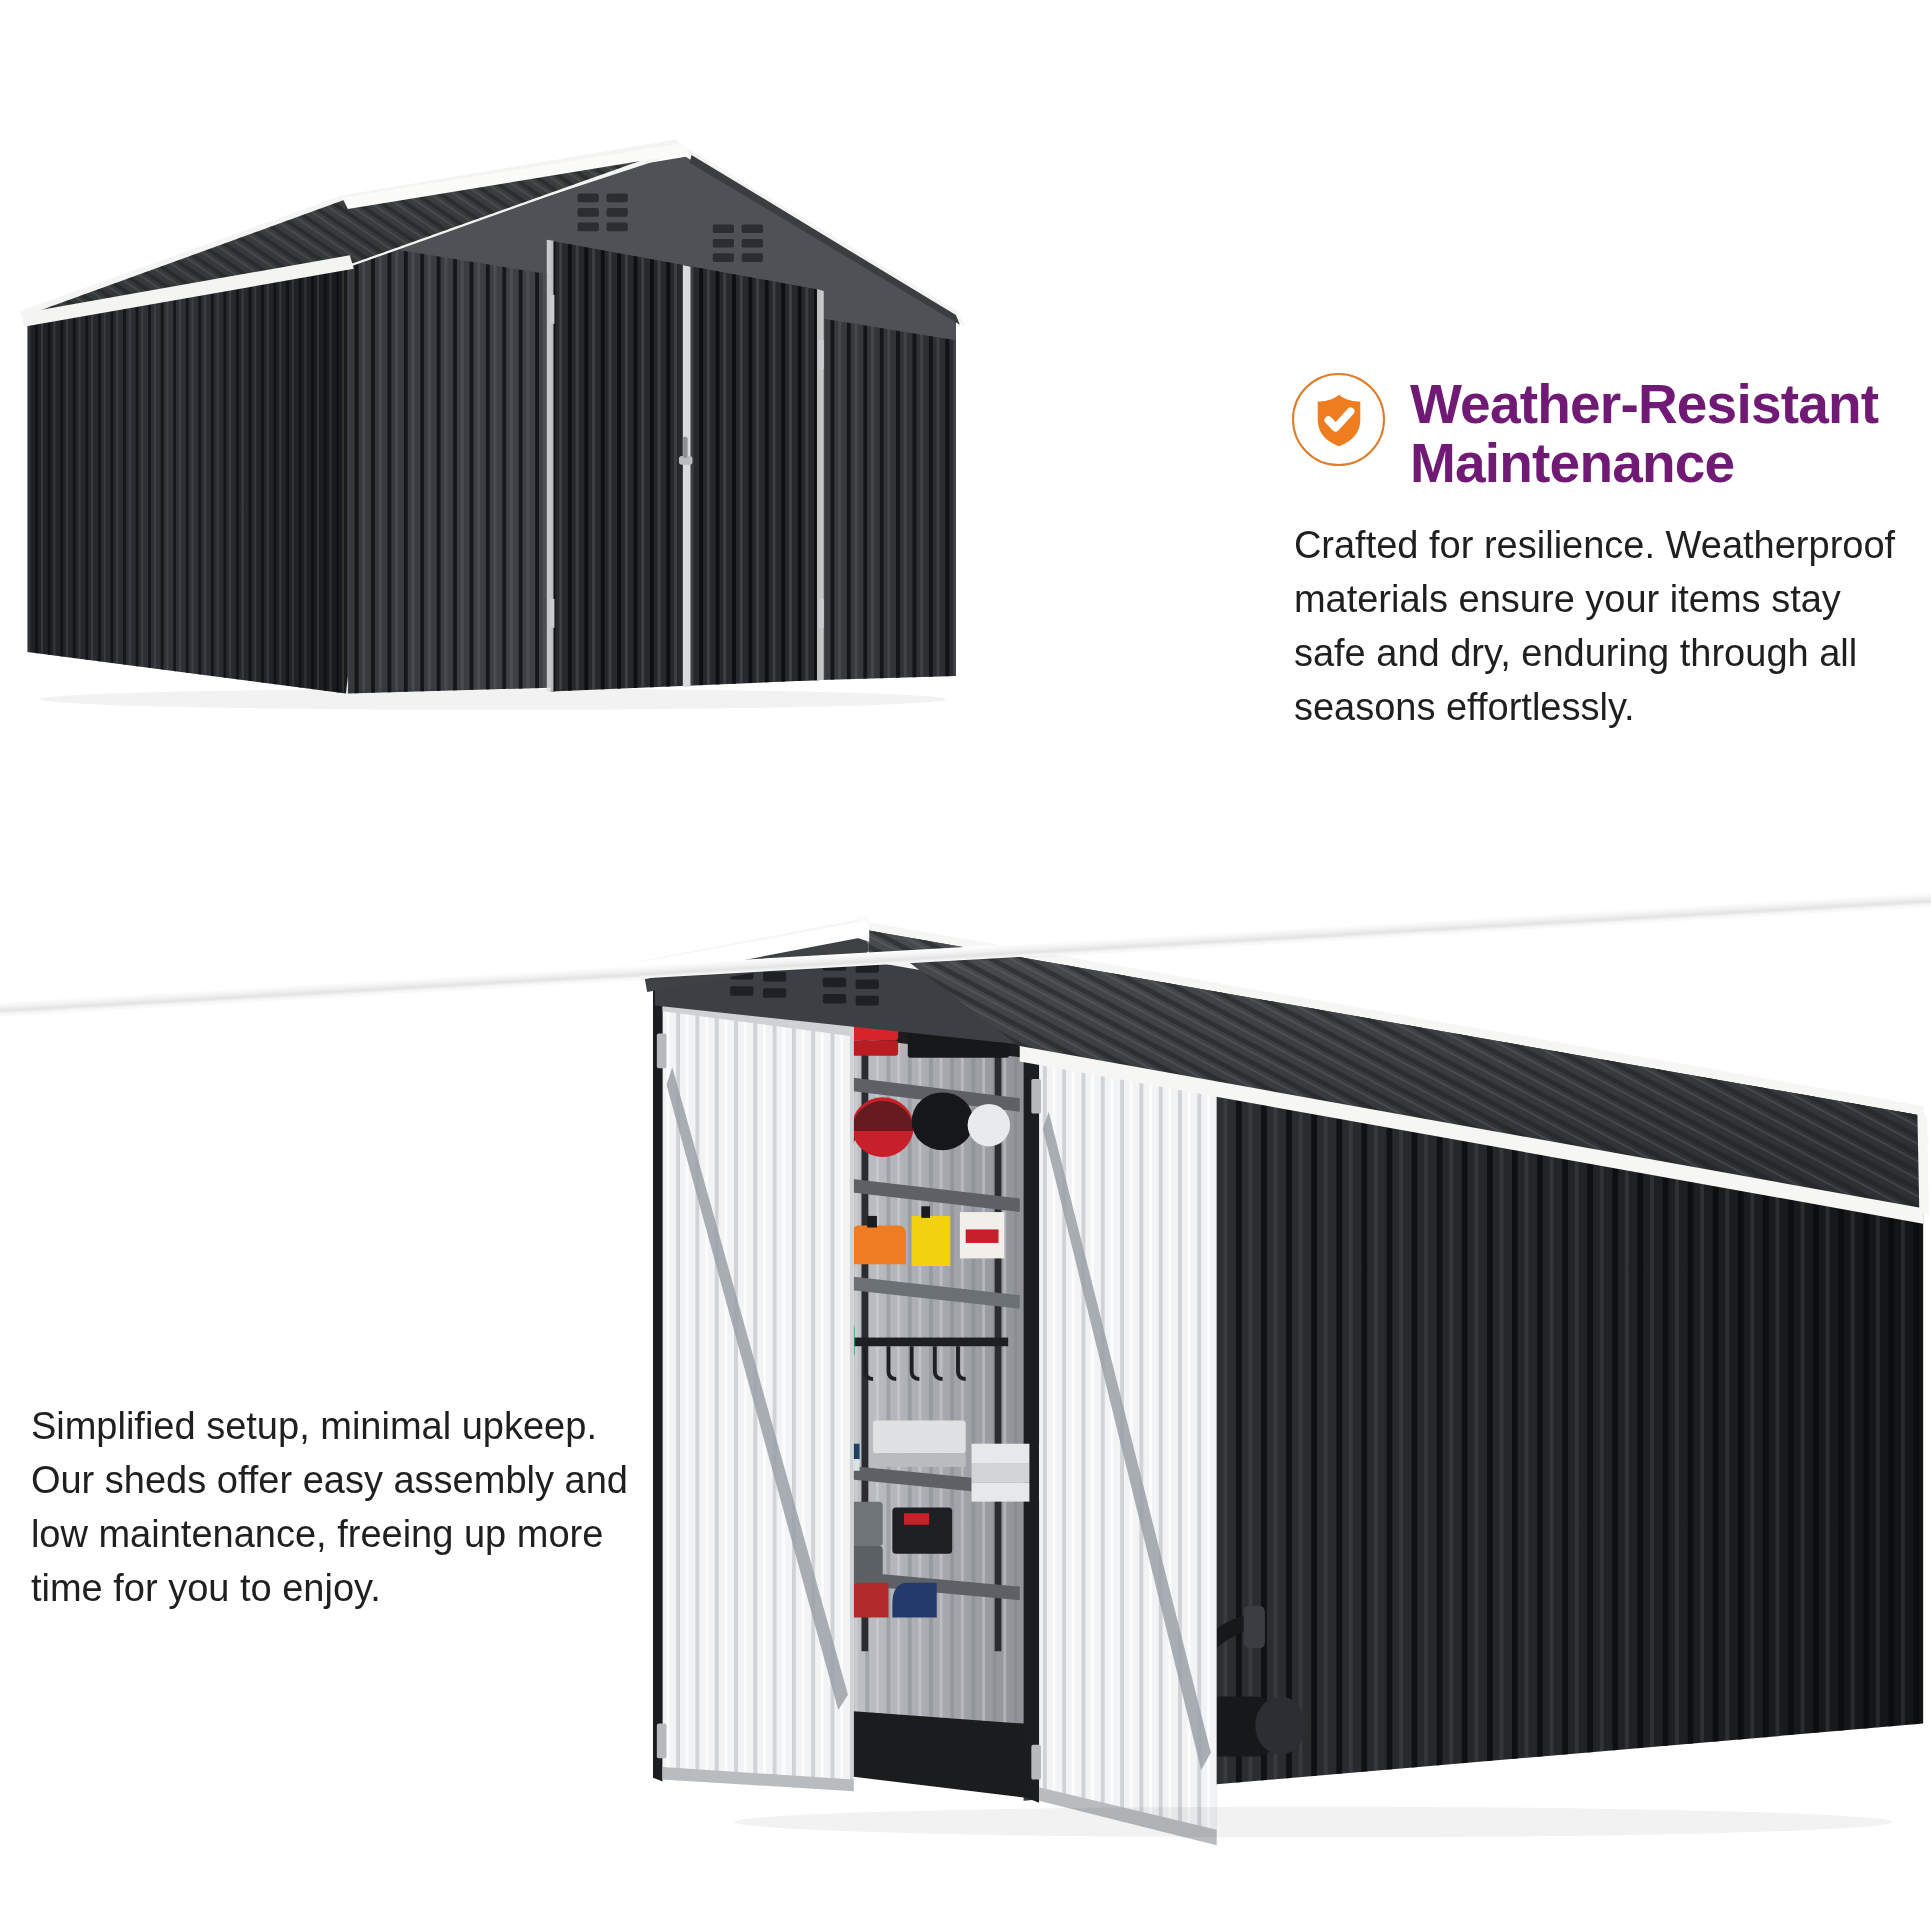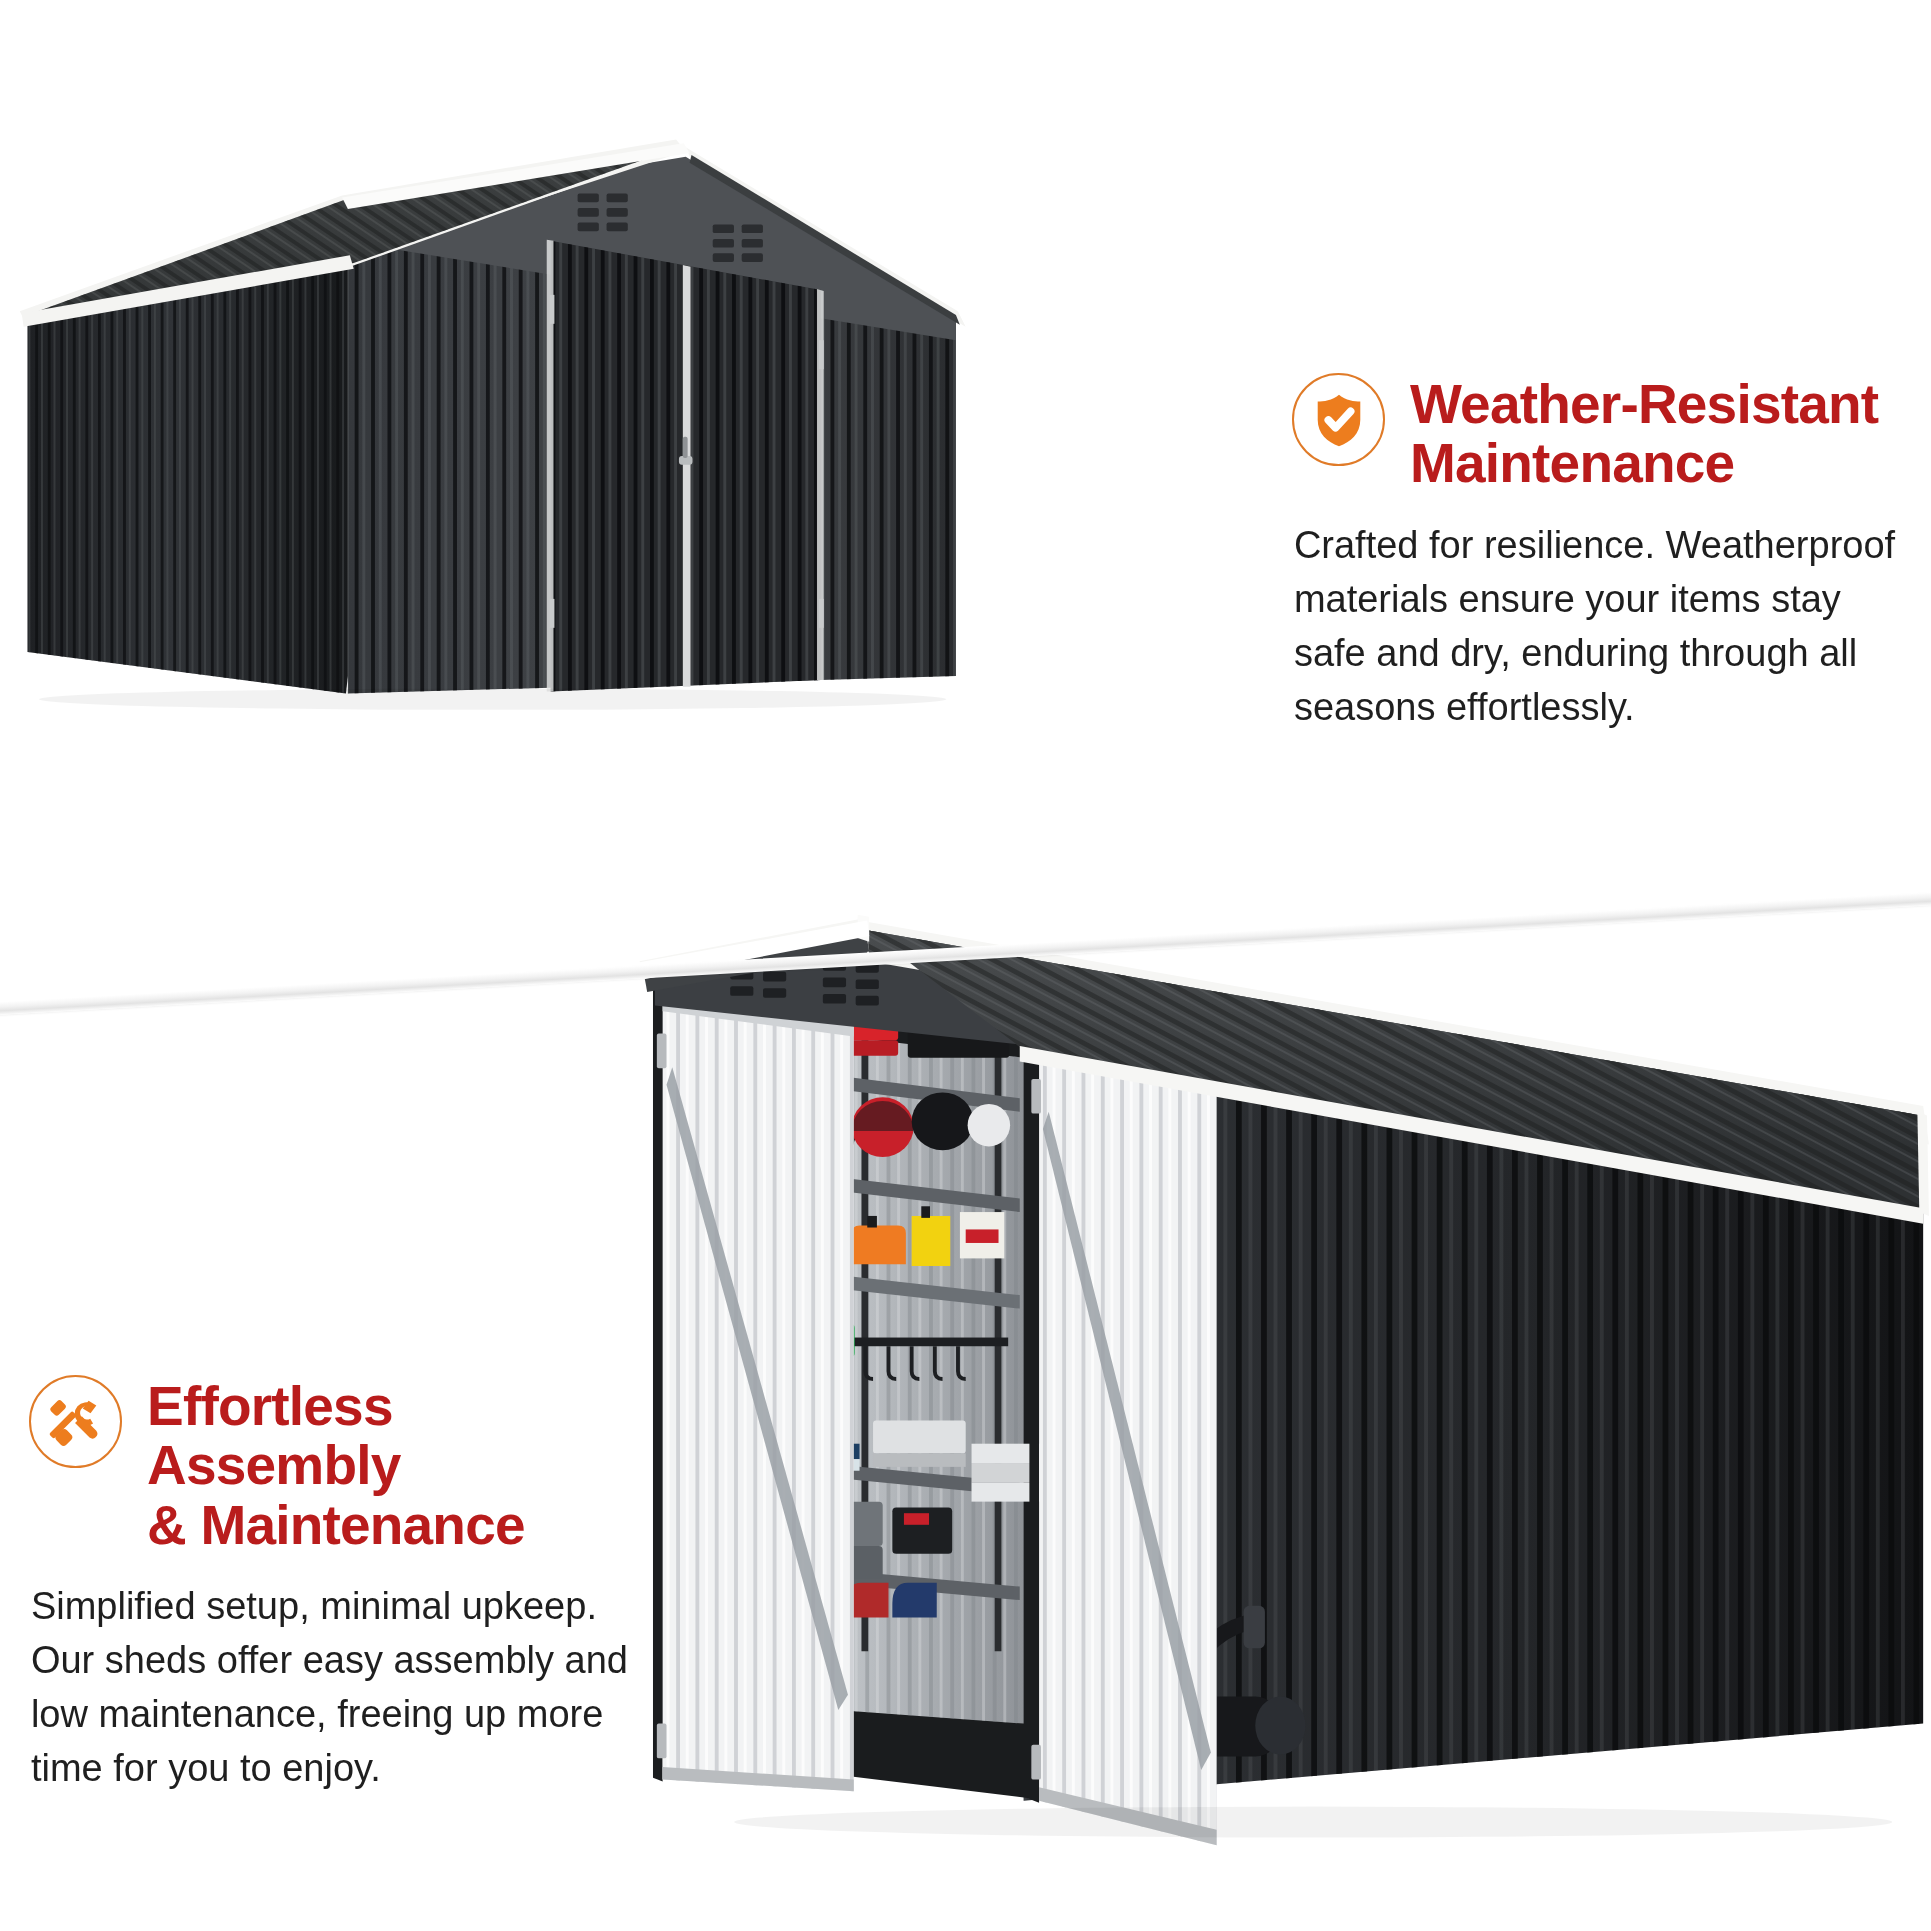--- a/index.html
+++ b/index.html
@@ -37,21 +37,21 @@
     border-radius: 50%;
     border: 2.9px solid #E07B28;
     display: flex; align-items: center; justify-content: center;
     background: #fff;
   }
   .badge svg { display: block; }
   .headline {
     font-size: 55px;
     line-height: 1.08;
     font-weight: bold;
-    color: #b91c1c;
+    color: #701a75;
     letter-spacing: -0.8px;
     padding-top: 1.9px;
   }
   .body-copy {
     font-size: 38px;
     line-height: 1.42;
     color: #1f1f1f;
     margin-top: 25px;
   }
 
@@ -379,40 +379,17 @@
       </div>
       <div class="headline">
         <span>Weather-Resistant</span><br>
         <span>Maintenance</span>
       </div>
     </div>
     <p class="body-copy">Crafted for resilience. Weatherproof materials ensure your items stay safe and dry, enduring through all seasons effortlessly.</p>
   </div>
 
   <div class="feature" id="feature-assembly">
-    <div class="feature-head">
-      <div class="badge">
-        <svg width="60" height="60" viewBox="0 0 62 62" aria-hidden="true">
-
-          <g fill="#ED7D1E">
-            <rect x="7" y="9" width="11" height="15" rx="3" transform="rotate(45 12.5 16.5)"></rect>
-            <rect x="14" y="17" width="7" height="34" rx="2" transform="rotate(45 17.5 34)"></rect>
-          </g>
-
-          <g fill="#ED7D1E">
-            <rect x="11" y="40" width="15" height="14" rx="4" transform="rotate(-45 18.5 47)"></rect>
-          </g>
-
-          <path d="M46 12 a12 12 0 1 0 5 19 l-4 -4 a7 7 0 1 1 -4 -12 z" fill="#ED7D1E" transform="rotate(14 44 22)"></path>
-          <path d="M37 25 L52 40 a5 5 0 0 1 -7 7 L30 32 z" fill="#ED7D1E"></path>
-          <path d="M44 9 L52 14 L46 22 L38 17 Z" fill="#ED7D1E"></path>
-        </svg>
-      </div>
-      <div class="headline">
-        <span>Effortless Assembly</span><br>
-        <span>&amp; Maintenance</span>
-      </div>
-    </div>
     <p class="body-copy">Simplified setup, minimal upkeep. Our sheds offer easy assembly and low maintenance, freeing up more time for you to enjoy.</p>
   </div>
 
 </div>
 
 
 </body></html>

